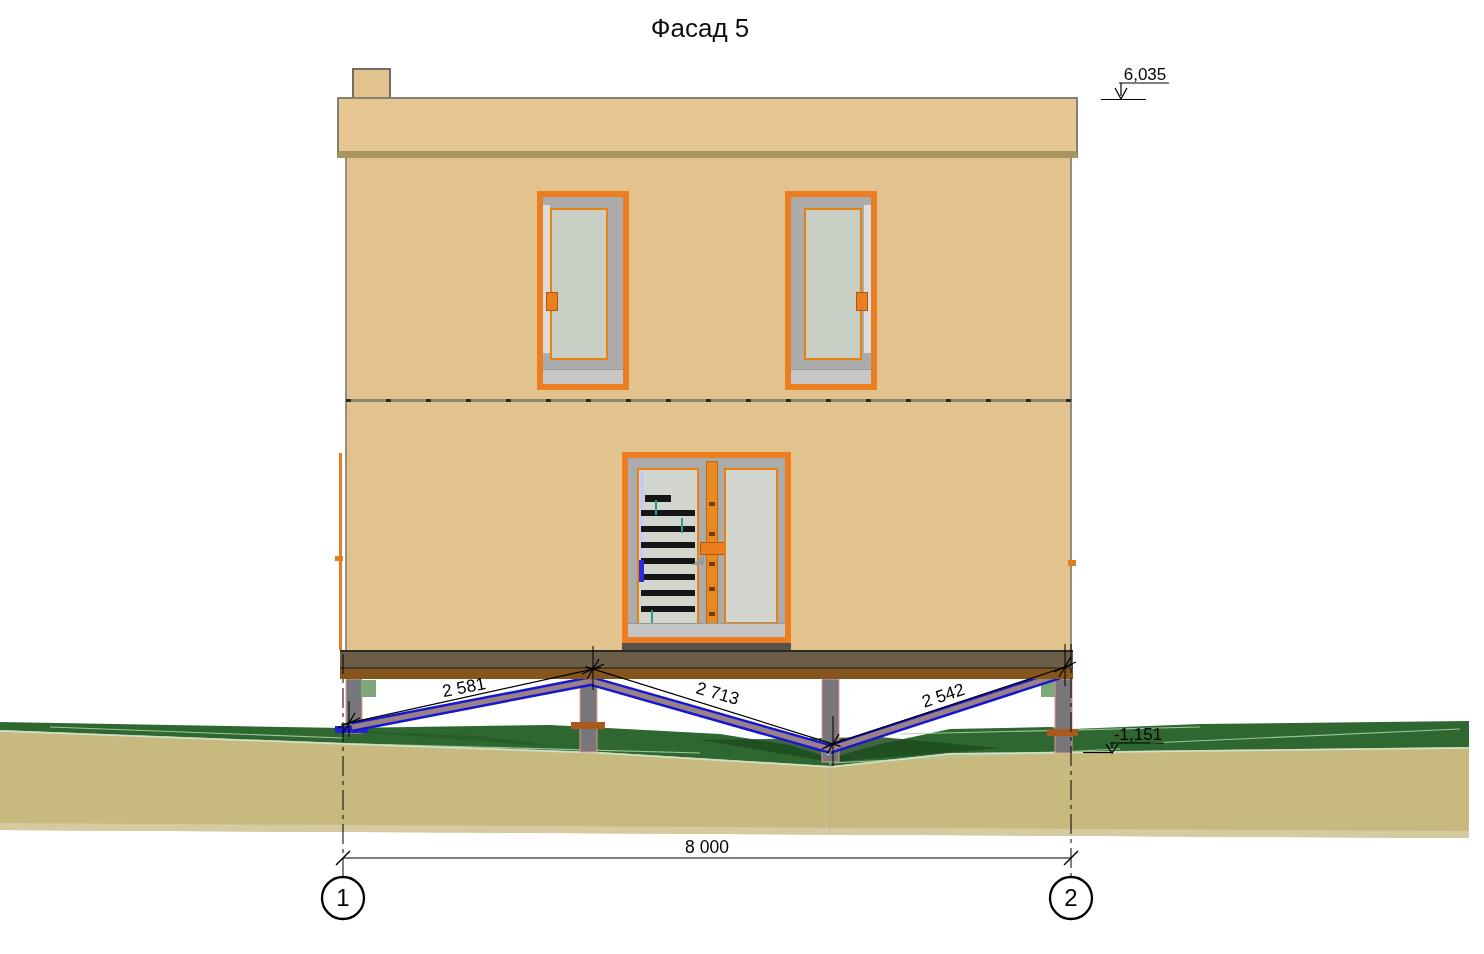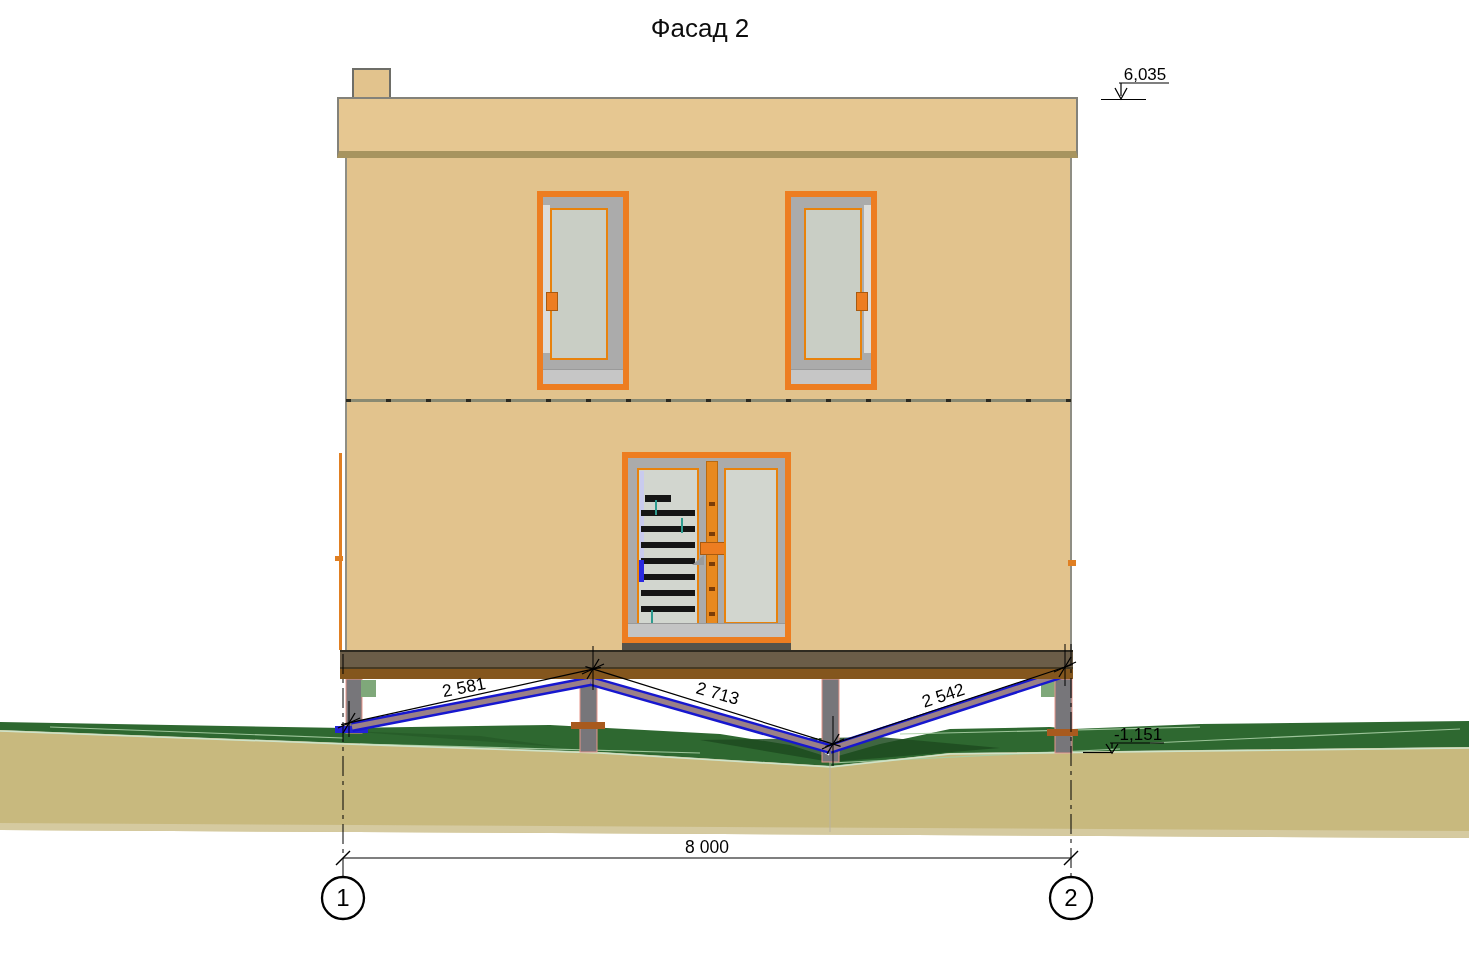--- a/index.html
+++ b/index.html
@@ -62,21 +62,21 @@
   #door-threshold { position:absolute; left:0; right:0; bottom:0; height:13px; background:#c4c4c4; border-top:1px solid #999; }
   #door-darkstrip { left:622px; top:643px; width:169px; height:8px; background:#55534b; }
 
   svg text { font-family:"Liberation Sans", sans-serif; fill:#000; }
 </style>
 </head>
 <body>
 
 <div class="sheet">
 
-  <div class="title">Фасад 2</div>
+  <div class="title">Фасад 5</div>
 
   <svg class="layer" viewBox="0 0 1484 954">
 
     <polygon points="0,730 345,743 600,752 831,766 950,753 1200,750 1469,747 1469,838 0,830" fill="#c8b97e"></polygon>
     <polygon points="0,823 1469,831 1469,838 0,830" fill="#d5caa0"></polygon>
 
     <polygon points="0,722 345,728 550,725 720,734 790,745 831,758 880,744 950,729 1050,727 1073,729 1200,724 1469,721 1469,747 1200,750 950,753 831,766 600,752 345,743 0,730" fill="#2e6830"></polygon>
     <polygon points="700,740 831,762 1000,748 880,737" fill="#1d4b20" opacity="0.85"></polygon>
     <polygon points="345,731 560,747 480,736" fill="#255826" opacity="0.7"></polygon>
     <g stroke="#a9cfa5" stroke-width="1.2" opacity="0.9">

